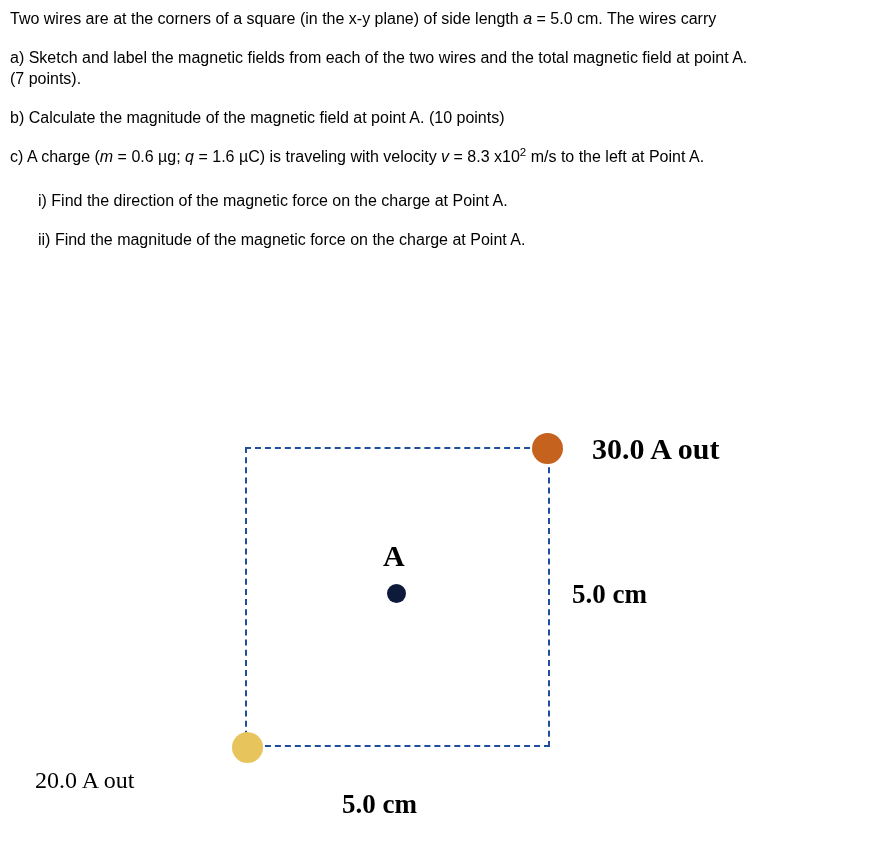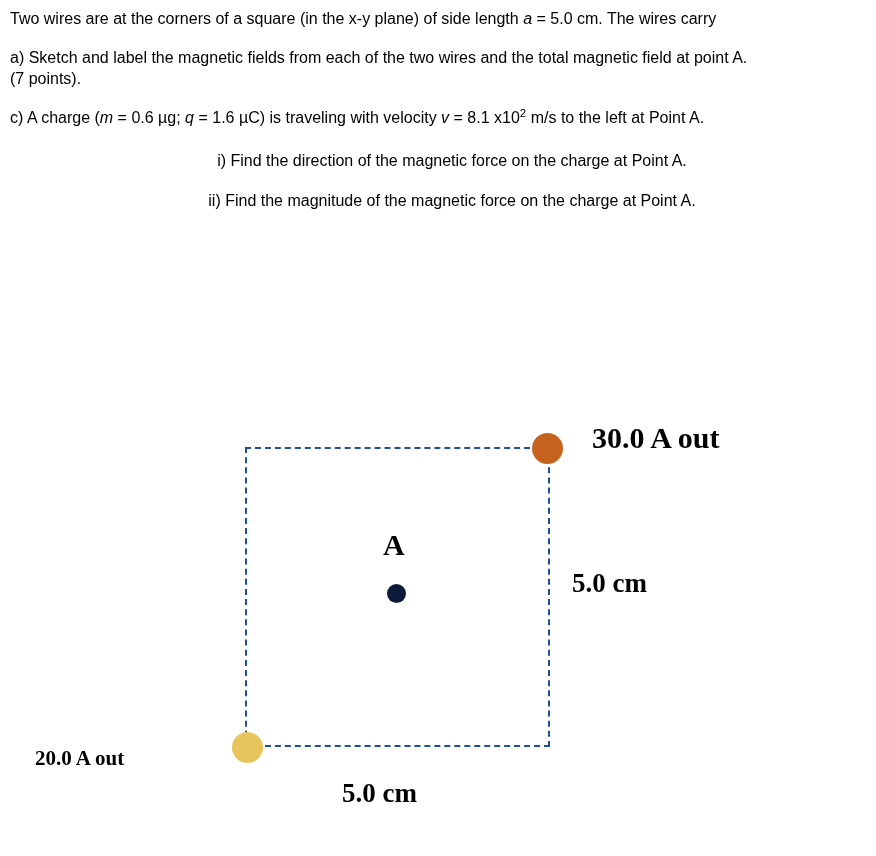--- a/index.html
+++ b/index.html
@@ -26,21 +26,20 @@
   }
 
   .para {
     margin: 0 0 0 0;
   }
   .para + .para {
     margin-top: 18px;
   }
   .para.sub {
     margin-left: 28px;
-    text-align: center;
   }
   .para.sub-first {
     margin-top: 22px;
   }
 
   .ital {
     font-style: italic;
   }
   .sup {
     font-size: 0.72em;
@@ -91,38 +90,39 @@
     width: 19px;
     height: 19px;
     background: #0d1a3a;
   }
 
   .fig-label {
     position: absolute;
     font-family: "Liberation Serif", serif;
     color: #000000;
     white-space: nowrap;
+    margin-top: 11px;
   }
   .label-point-a {
     left: 383px;
     top: 128px;
     font-size: 30px;
     font-weight: bold;
   }
   .label-30a {
     left: 592px;
     top: 21px;
     font-size: 30px;
     font-weight: bold;
   }
   .label-20a {
     left: 35px;
-    top: 346px;
-    font-size: 21px;
-    font-weight: bold;
+    top: 356px;
+    font-size: 24px;
+    font-weight: normal;
   }
   .label-right-len {
     left: 572px;
     top: 168px;
     font-size: 27px;
     font-weight: bold;
   }
   .label-bottom-len {
     left: 342px;
     top: 378px;
@@ -137,23 +137,24 @@
 
   <p class="para">
     <span>Two wires are at the corners of a square (in the x-y plane) of side length </span><span class="ital">a</span><span> = 5.0 cm. The wires carry</span><br>
   </p>
 
   <p class="para">
     <span>a) Sketch and label the magnetic fields from each of the two wires and the total magnetic field at point A.</span><br>
     <span>(7 points).</span>
   </p>
 
+  <p class="para">b) Calculate the magnitude of the magnetic field at point A. (10 points)</p>
 
   <p class="para">
-    <span>c) A charge (</span><span class="ital">m</span><span> = 0.6 µg; </span><span class="ital">q</span><span> = 1.6 µC) is traveling with velocity </span><span class="ital">v</span><span> = 8.1 x10</span><span class="sup">2</span><span> m/s to the left at Point A.</span>
+    <span>c) A charge (</span><span class="ital">m</span><span> = 0.6 µg; </span><span class="ital">q</span><span> = 1.6 µC) is traveling with velocity </span><span class="ital">v</span><span> = 8.3 x10</span><span class="sup">2</span><span> m/s to the left at Point A.</span>
   </p>
 
   <p class="para sub sub-first">i) Find the direction of the magnetic force on the charge at Point A.</p>
 
   <p class="para sub">ii) Find the magnitude of the magnetic force on the charge at Point A.</p>
 
 </div>
 
 <div class="figure">
 

